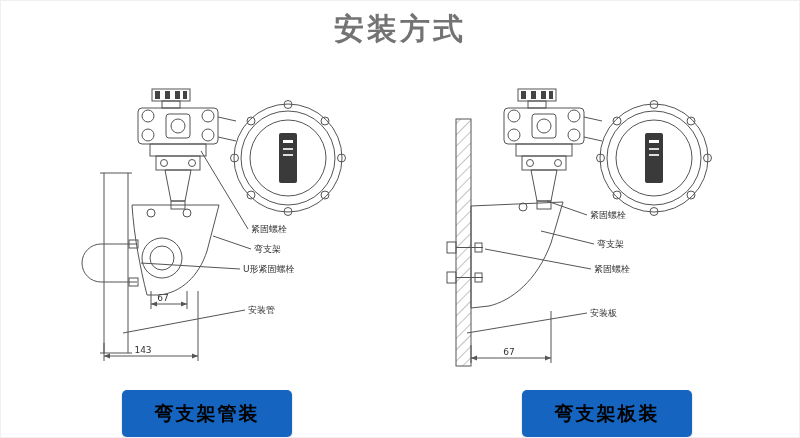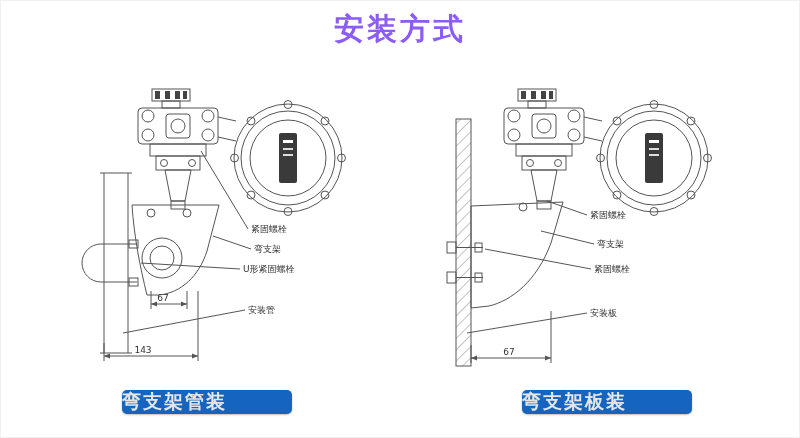--- a/index.html
+++ b/index.html
@@ -1,20 +1,20 @@
 <!DOCTYPE html>
 <html><head>
 <meta charset="utf-8">
 <style>
   html,body{margin:0;padding:0;background:#fff;}
   body{font-family:"DejaVu Sans","Liberation Sans",sans-serif;}
   .page{position:relative;width:800px;height:438px;background:#fff;border:1px solid #f0f0f0;box-sizing:border-box;overflow:hidden;}
-  .page-title{position:absolute;top:8px;left:0;width:100%;text-align:center;font-size:30px;font-weight:bold;color:#8b5cf6;letter-spacing:3px;margin:0;}
+  .page-title{position:absolute;top:8px;left:0;width:100%;text-align:center;font-size:30px;font-weight:bold;color:#737373;letter-spacing:3px;margin:0;}
   .drawing{position:absolute;top:0;left:0;}
-  .caption-btn{position:absolute;top:389px;width:170px;height:24px;background:#1565c0;border-radius:5px;color:#e5e5e5;font-size:19px;font-weight:bold;display:flex;align-items:center;justify-content:flex-start;letter-spacing:2px;cursor:pointer;box-shadow:0 1px 2px rgba(0,0,0,0.25);}
+  .caption-btn{position:absolute;top:389px;width:170px;height:47px;background:#1565c0;border-radius:5px;color:#000000;font-size:19px;font-weight:bold;display:flex;align-items:center;justify-content:center;letter-spacing:2px;cursor:pointer;box-shadow:0 1px 2px rgba(0,0,0,0.25);}
   .caption-btn.left{left:121px;}
   .caption-btn.right{left:509px;margin-left:12px;}
   text{font-family:"DejaVu Sans","Liberation Sans",sans-serif;}
 </style>
 </head>
 <body>
 
 <div class="page">
 
   <h1 class="page-title">安装方式</h1>

